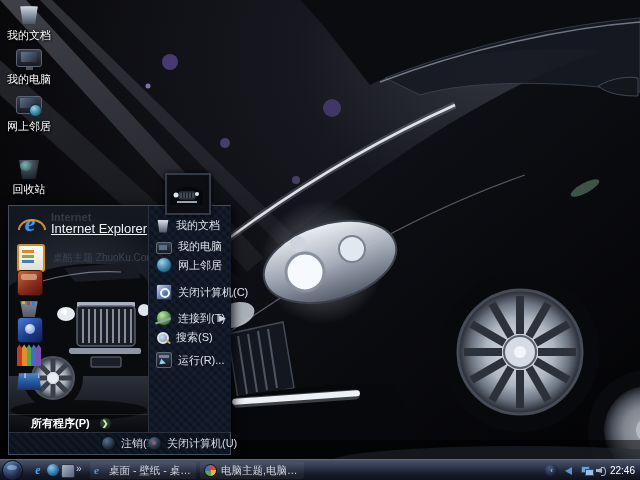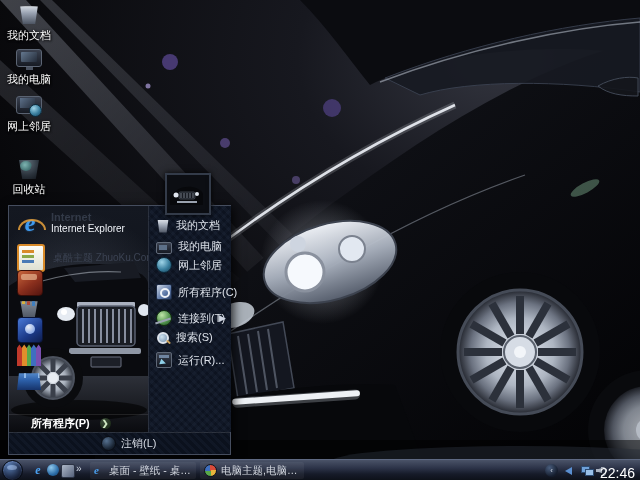--- a/index.html
+++ b/index.html
@@ -39,21 +39,21 @@
   .sm-left-car{position:absolute;left:0;bottom:0;}
   .sm-right{position:absolute;left:139px;top:0;width:82px;height:226px;border-left:1px solid rgba(255,255,255,.10);
             background-color:#0d1320;
             background-image:repeating-linear-gradient(45deg,rgba(120,140,180,.05) 0 3px,transparent 3px 6px),
                              repeating-linear-gradient(-45deg,rgba(120,140,180,.04) 0 3px,transparent 3px 6px);}
   .sm-bottom{position:absolute;left:0;top:226px;width:100%;height:21px;border-top:1px solid rgba(255,255,255,.12);
              background-color:#0b111d;
              background-image:repeating-linear-gradient(45deg,rgba(120,140,180,.05) 0 3px,transparent 3px 6px);}
   .sm-left-item{position:absolute;left:8px;display:flex;align-items:center;gap:8px;cursor:pointer;white-space:nowrap;}
   .sm-left-item .t1{font-size:11px;font-weight:bold;color:#333a48;line-height:12px;}
-  .sm-left-item .t2{font-size:10px;color:#eef1f6;line-height:12px;}
+  .sm-left-item .t2{font-size:13px;color:#eef1f6;line-height:12px;text-decoration:underline;}
   .sm-left-item .tdim{font-size:10px;color:#3b4252;}
   .sm-right-item{position:absolute;left:7px;width:72px;display:flex;align-items:center;gap:6px;
                  font-size:11px;color:#dde2ea;cursor:pointer;white-space:nowrap;}
   .sm-arrow{position:absolute;right:2px;color:#cfd6e2;font-size:9px;}
   .sm-allprog{position:absolute;left:0;top:208px;width:139px;height:18px;border-top:1px solid rgba(255,255,255,.10);
               display:flex;align-items:center;gap:10px;padding-left:22px;box-sizing:border-box;
               font-size:11px;font-weight:bold;color:#fff;cursor:pointer;white-space:nowrap;}
   .sm-allprog .ap-arrow{width:11px;height:11px;border-radius:50%;background:radial-gradient(circle at 35% 30%,#3b4c39,#13210f);
               color:#cfe8c2;font-size:8px;line-height:11px;text-align:center;font-weight:bold;}
   .sm-foot-item{display:flex;align-items:center;gap:5px;font-size:11px;color:#d8dde6;cursor:pointer;white-space:nowrap;position:absolute;top:3px;}
@@ -131,21 +131,21 @@
   .tray-arrow{position:absolute;top:7px;width:0;height:0;cursor:pointer;
               border:4px solid transparent;border-right:7px solid #5a8fd0;}
   .tray-net{position:absolute;top:6px;width:11px;height:9px;cursor:pointer;}
   .tray-net::before{content:"";position:absolute;left:0;top:0;width:7px;height:5px;background:#6ea0d8;border:1px solid #2c4a70;}
   .tray-net::after{content:"";position:absolute;left:4px;top:3px;width:7px;height:5px;background:#9ac0e8;border:1px solid #2c4a70;}
   .tray-vol{position:absolute;top:6px;width:10px;height:9px;cursor:pointer;}
   .tray-vol::before{content:"";position:absolute;left:0;top:2px;width:6px;height:5px;background:#aab2c0;
               clip-path:polygon(0 20%,40% 20%,100% 0,100% 100%,40% 80%,0 80%);}
   .tray-vol::after{content:"";position:absolute;right:0;top:1px;width:4px;height:7px;border:1px solid #aab2c0;
               border-left:none;border-radius:0 60% 60% 0/0 50% 50% 0;}
-  .tray-clock{position:absolute;top:5px;font-size:14px;color:#fff;cursor:default;white-space:nowrap;}
+  .tray-clock{position:absolute;top:5px;font-size:10px;color:#fff;cursor:default;white-space:nowrap;}
 </style>
 </head>
 <body>
 
 <div class="screen">
 
   <svg class="abs" style="left:0;top:0" width="640" height="480" viewBox="0 0 640 480" aria-hidden="true">
     <defs>
       <radialGradient id="bg" cx="78%" cy="12%" r="90%">
         <stop offset="0" stop-color="#33353f"></stop>
@@ -380,21 +380,21 @@
         <div class="sm-right-item" style="top:33px">
           <div class="mi mi14 mi-pc"></div>
           <span>我的电脑</span>
         </div>
         <div class="sm-right-item" style="top:51px">
           <div class="mi mi14 mi-net"></div>
           <span>网上邻居</span>
         </div>
         <div class="sm-right-item" style="top:78px">
           <div class="mi mi14 mi-cpl"></div>
-          <span>所有程序(C)</span>
+          <span>关闭计算机(C)</span>
         </div>
         <div class="sm-right-item" style="top:104px">
           <div class="mi mi14 mi-conn"></div>
           <span>连接到(T)</span>
           <span class="sm-arrow">▶</span>
         </div>
         <div class="sm-right-item" style="top:124px">
           <div class="mi mi14 mi-search"></div>
           <span>搜索(S)</span>
         </div>
@@ -402,20 +402,24 @@
           <div class="mi mi14 mi-run"></div>
           <span>运行(R)...</span>
         </div>
       </div>
     </div>
 
     <div class="sm-bottom">
       <div class="sm-foot-item" style="left:92px">
         <div class="orbicon"></div>
         <span>注销(L)</span>
+      </div>
+      <div class="sm-foot-item" style="left:138px">
+        <div class="orbicon red"></div>
+        <span>关闭计算机(U)</span>
       </div>
     </div>
   </div>
 
   <div class="taskbar">
     <div class="start-orb"></div>
 
     <div class="ql-icon ql-ie" style="left:32px">e</div>
     <div class="ql-icon ql-globe" style="left:47px"></div>
     <div class="ql-icon ql-desk" style="left:61px"></div>

